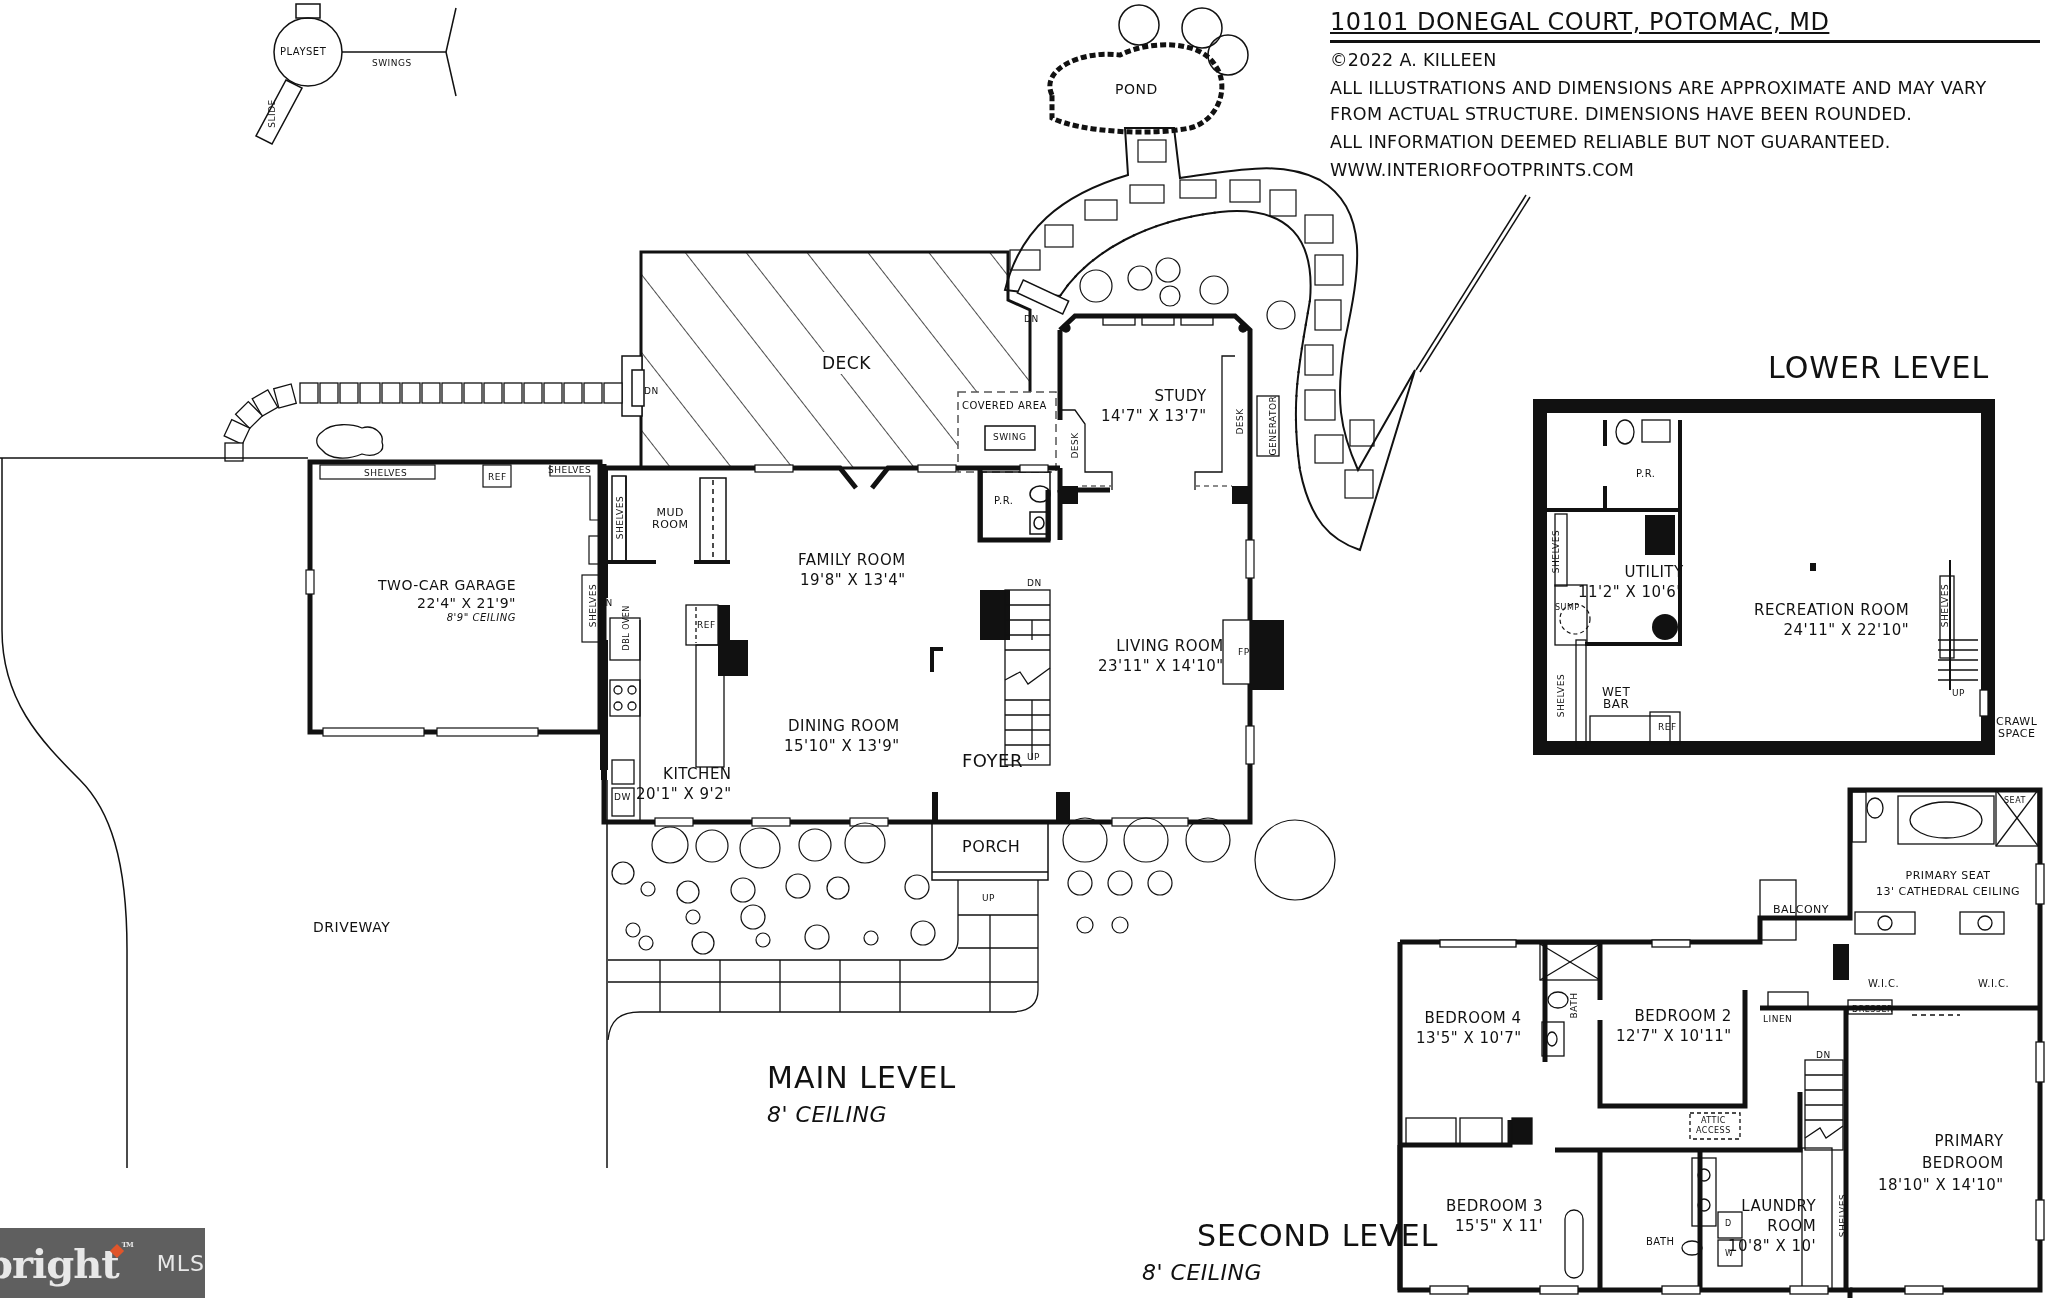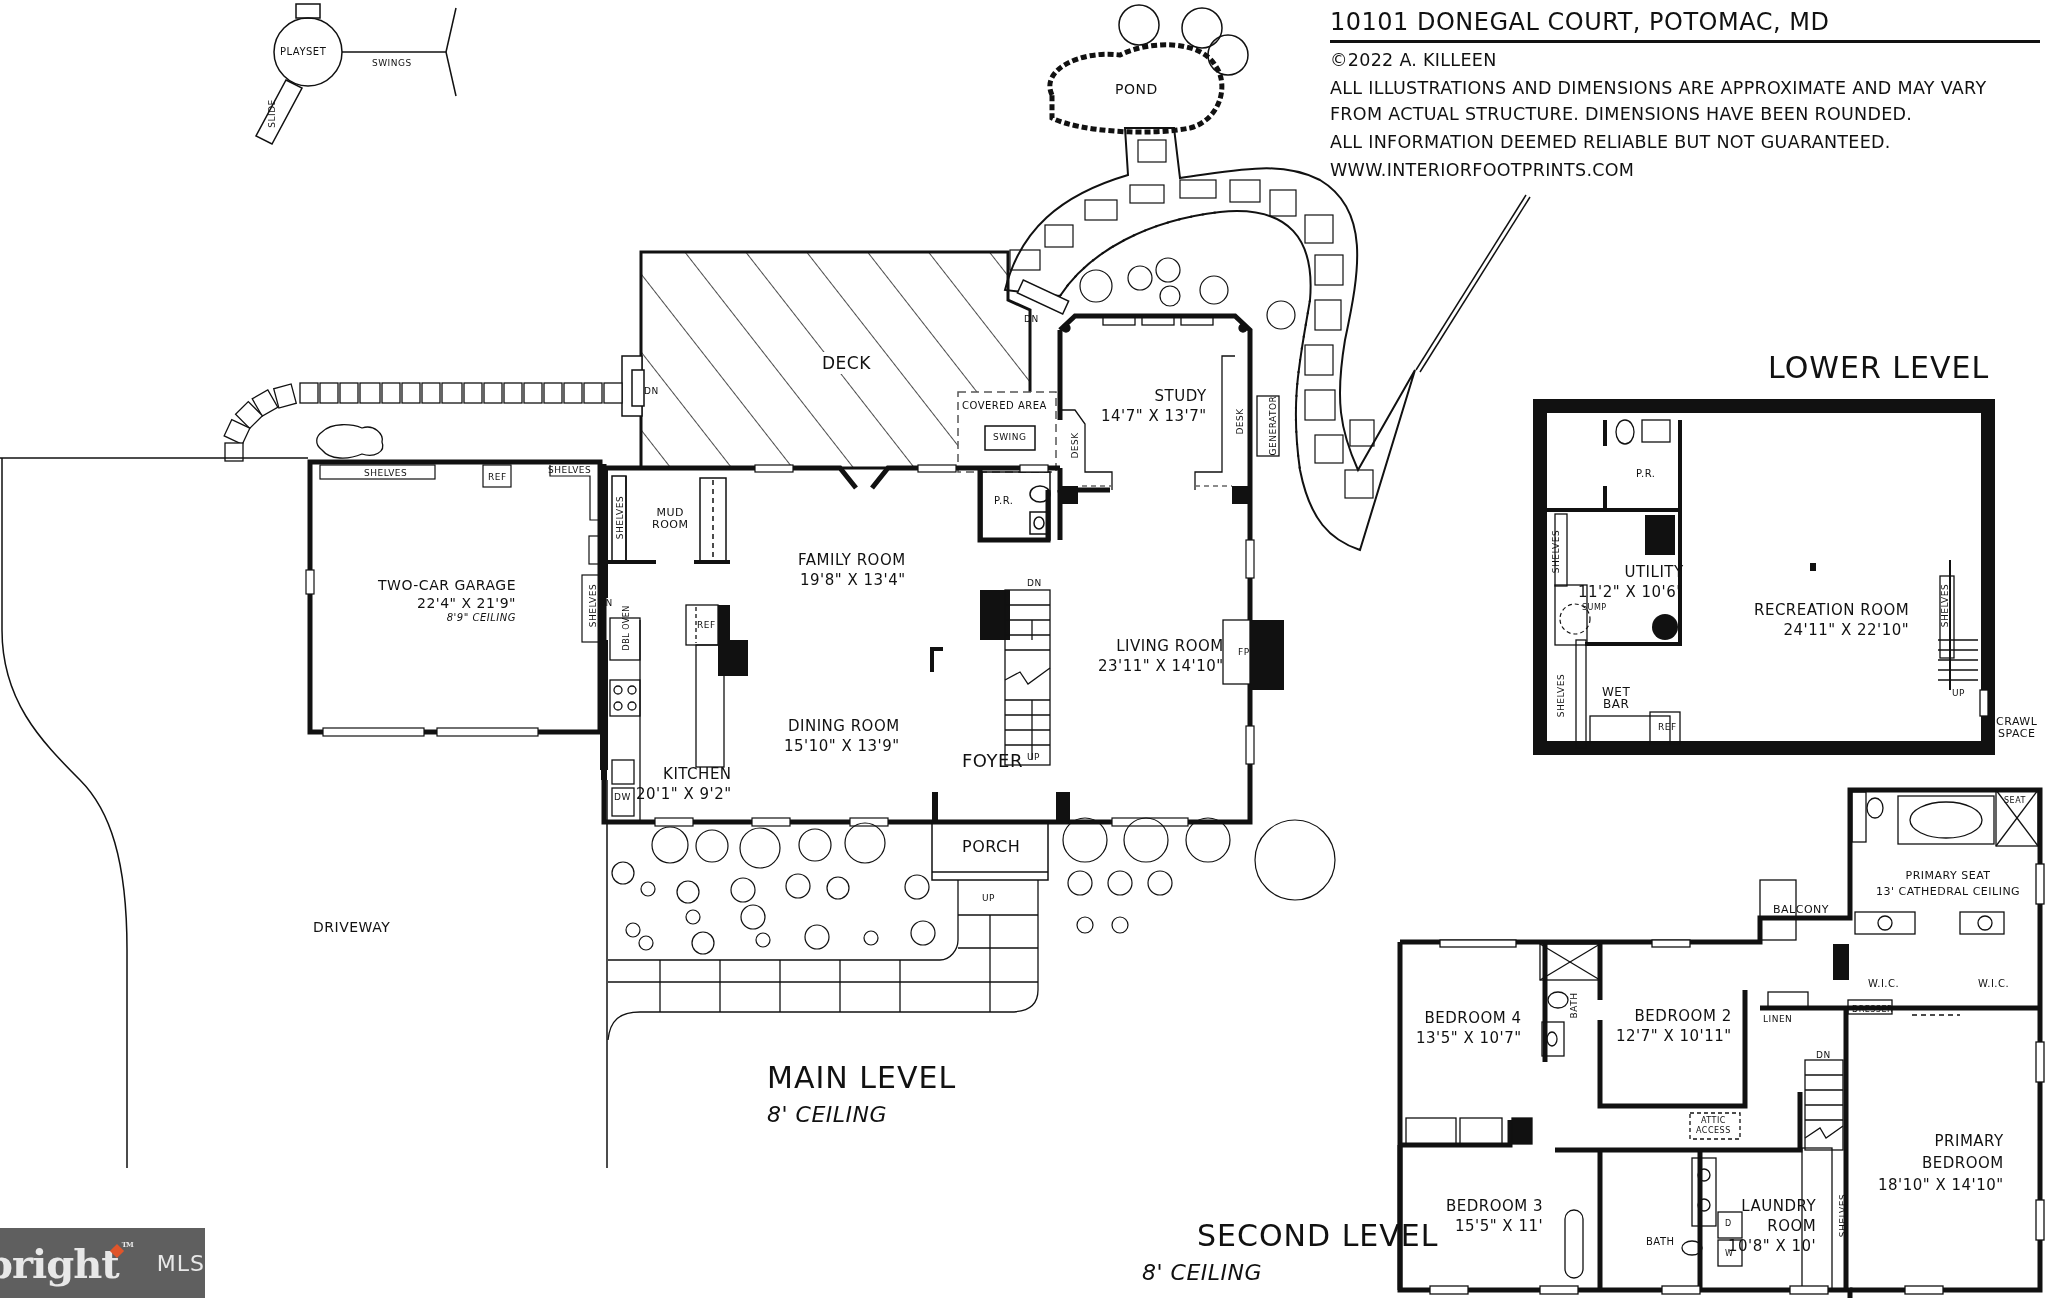--- a/index.html
+++ b/index.html
@@ -3,21 +3,21 @@
 <meta charset="utf-8">
 <style>
   html,body{margin:0;padding:0;background:#fff;}
   body{width:2048px;height:1298px;position:relative;overflow:hidden;font-family:"DejaVu Sans","Liberation Sans",sans-serif;color:#111;}
   svg.plan{position:absolute;left:0;top:0;width:2048px;height:1298px;}
   .lbl{position:absolute;text-align:center;white-space:nowrap;color:#111;letter-spacing:0.5px;}
   .room{font-size:17px;line-height:22px;text-align:right;}
   .small{font-size:10px;line-height:12px;}
   .tiny{font-size:9px;line-height:11px;}
   .vert{transform:rotate(-90deg);transform-origin:center;}
-  .hdr-title{position:absolute;left:1330px;top:8px;font-size:24px;letter-spacing:0.5px;}
+  .hdr-title{position:absolute;left:1330px;top:8px;font-size:24px;letter-spacing:0.5px;text-decoration:underline;}
   .hdr-rule{position:absolute;left:1330px;top:40px;width:710px;height:3px;background:#111;}
   .hdr-line{position:absolute;left:1330px;font-size:17.5px;letter-spacing:0.3px;}
   .level{position:absolute;font-size:30px;letter-spacing:1px;}
   .level-sub{position:absolute;font-size:22px;letter-spacing:0.5px;}
   .logo{position:absolute;left:0;top:1228px;width:205px;height:70px;background:#5f5f5f;display:flex;align-items:center;justify-content:flex-end;gap:28px;}
   .logo-bright{font-family:"DejaVu Serif","Liberation Serif",serif;color:#e8e8e8;font-size:40px;font-weight:bold;letter-spacing:-1px;position:relative;}
   .logo-star{position:absolute;right:-3px;top:6px;width:10px;height:10px;background:#e0552a;transform:rotate(45deg);}
   .logo-mls{font-family:"DejaVu Sans","Liberation Sans",sans-serif;color:#e8e8e8;font-size:22px;margin-left:10px;letter-spacing:1px;}
   .logo-tm{position:absolute;right:-14px;top:0;font-size:7px;color:#e8e8e8;}
 </style>
@@ -461,21 +461,21 @@
   <div>24'11" X 22'10"</div>
 </div>
 <div class="lbl small" style="left:1602px;top:686px;font-size:12px;">
   <div>WET</div>
   <div>BAR</div>
 </div>
 <div class="lbl small" style="left:1996px;top:688px;font-size:11px;margin-top:28px;">
   <div>CRAWL</div>
   <div>SPACE</div>
 </div>
-<div class="lbl tiny" style="left:1555px;top:602px;font-size:8px;margin-left:27px;">SUMP</div>
+<div class="lbl tiny" style="left:1555px;top:602px;font-size:8px;">SUMP</div>
 <div class="lbl tiny vert" style="left:1535px;top:546px;">SHELVES</div>
 <div class="lbl tiny vert" style="left:1540px;top:690px;">SHELVES</div>
 <div class="lbl tiny vert" style="left:1924px;top:600px;">SHELVES</div>
 <div class="lbl tiny" style="left:1658px;top:722px;">REF</div>
 <div class="lbl tiny" style="left:1952px;top:688px;">UP</div>
 
 <div class="lbl room" style="left:1416px;top:1008px;font-size:15px;line-height:20px;">
   <div>BEDROOM 4</div>
   <div>13'5" X 10'7"</div>
 </div>

